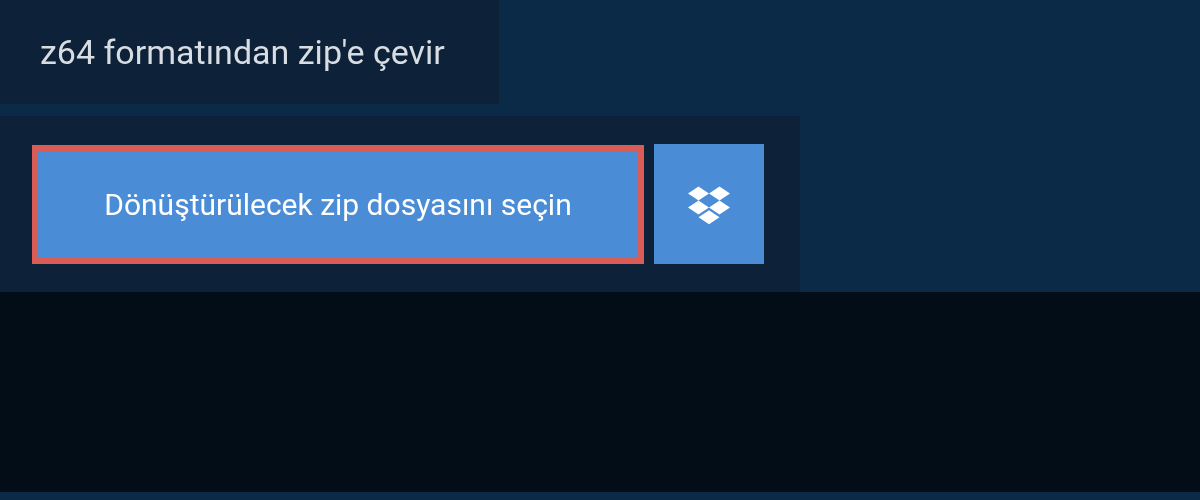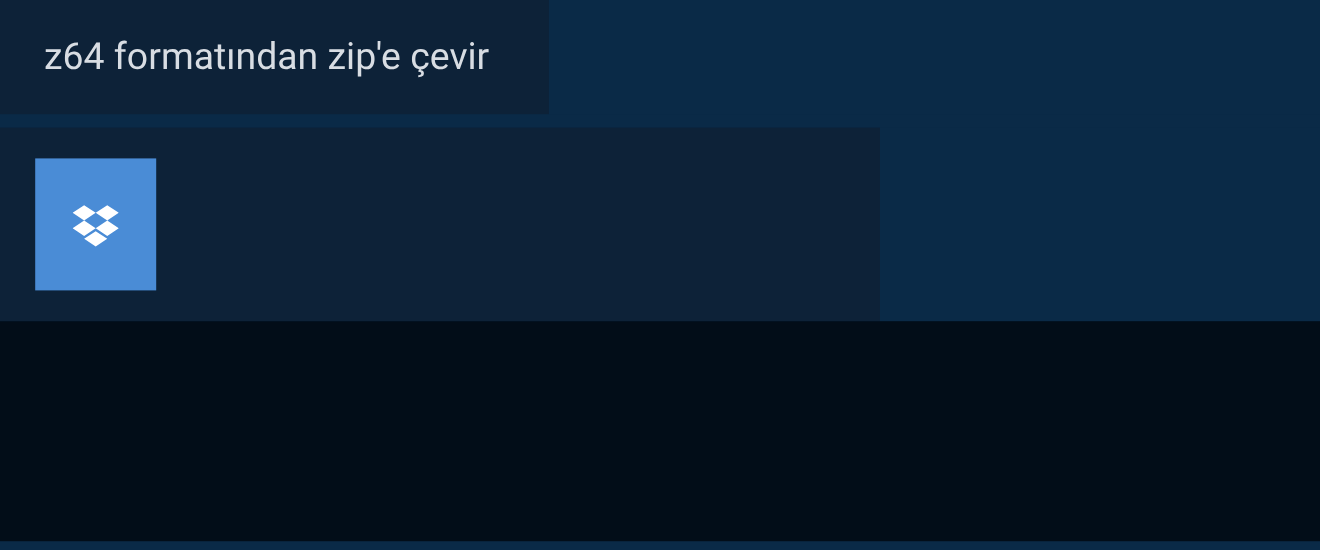--- a/index.html
+++ b/index.html
@@ -72,20 +72,23 @@
 </head>
 <body>
 
 <div class="header-bar">
   <h1 class="header-title">z64 formatından zip'e çevir</h1>
 </div>
 
 <div class="spacer"></div>
 
 <div class="main-panel">
+  <div class="select-button">
+    <span>Dönüştürülecek zip dosyasını seçin</span>
+  </div>
   <div class="dropbox-button">
     <svg class="dropbox-icon" viewBox="0 0 24 24">
       <path d="M6 2L12 6L6 10L0 6L6 2Z M18 2L24 6L18 10L12 6L18 2Z M0 14L6 10L12 14L6 18L0 14Z M18 10L24 14L18 18L12 14L18 10Z M6 19.5L12 15.5L18 19.5L12 23.5L6 19.5Z"></path>
     </svg>
   </div>
 </div>
 
 <div class="bottom-area"></div>
 
 </body></html>

